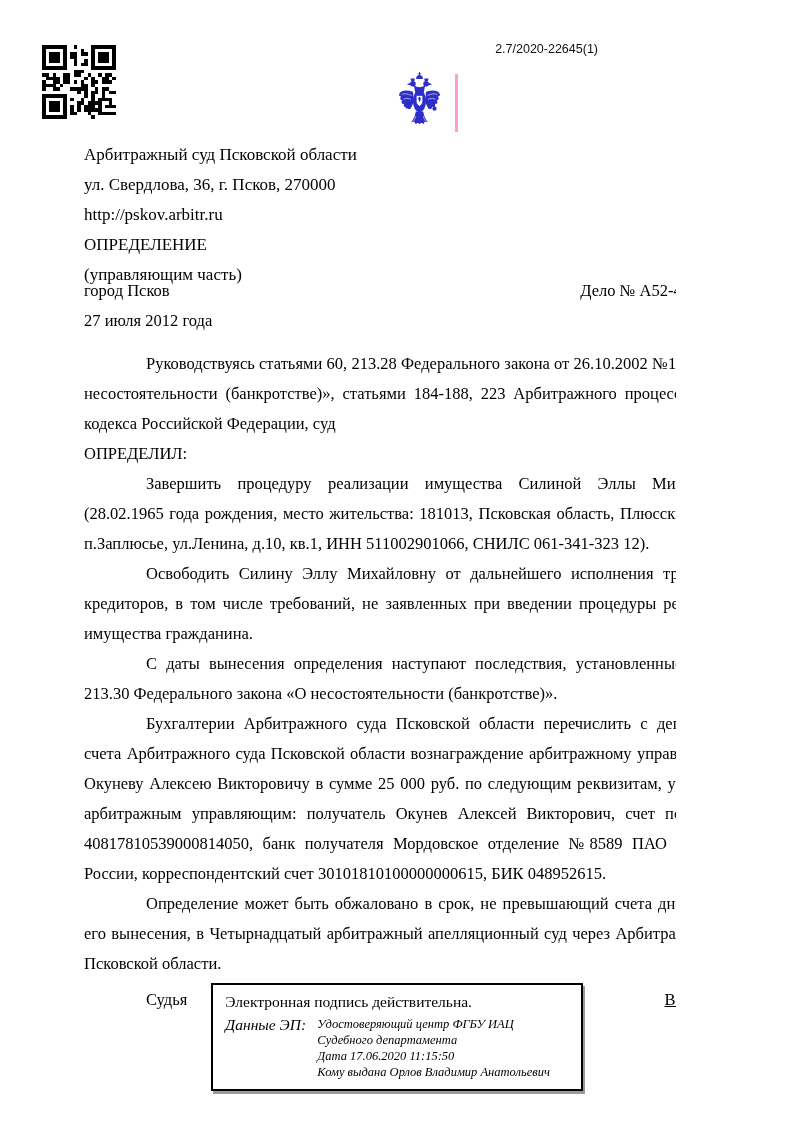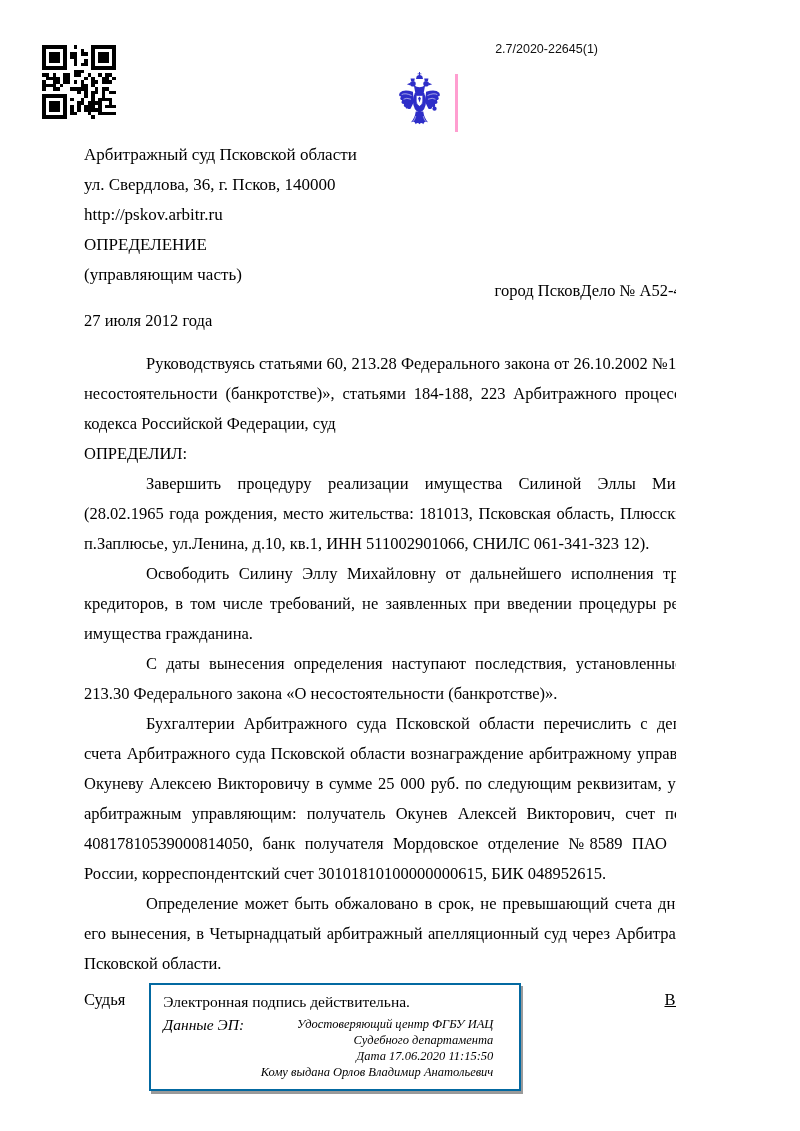--- a/index.html
+++ b/index.html
@@ -25,52 +25,52 @@
   
   .header-block{
     position:absolute;left:84px;top:140px;width:632px;
     text-align:left;font-size:17px;line-height:30px;
   }
   
   .content{
     position:absolute;left:84px;top:276px;width:660px;
     font-size:16.5px;line-height:30px;
   }
-  .case-row{display:flex;justify-content:flex-end;}
+  .case-row{display:flex;justify-content:space-between;}
   .doc-body p{
     margin:0;text-align:justify;text-indent:62px;
     hyphens:none;
   }
   .ruling-heading{text-align:center;margin:10px 0 20px 0;text-indent:0 !important;}
   .preamble{margin-top:13px !important;}
 
   
   .sig-row{
     display:flex;align-items:flex-start;
     margin-top:4px;
   }
-  .judge-label{padding-top:2px;}
+  .judge-label{margin-left:62px;padding-top:2px;}
   .judge-name{margin-left:auto;padding-top:2px;text-decoration:underline;}
   .stamp-box{
     margin-left:24px;
     width:346px;
-    border:2px solid #0369a1;
+    border:2px solid #000000;
     box-shadow:2px 3px 0 #9a9a9a;
     background:#fff;
     padding:6px 10px 8px 12px;
     font-size:15.5px;line-height:21px;
   }
   .stamp-row{display:flex;margin-top:2px;font-style:italic;}
   .stamp-data-label{flex:0 0 92px;}
   .stamp-details{
     font-size:12.5px;line-height:15.5px;
     padding-top:3px;
     max-width:238px;
   }
-  .stamp-details div{margin-bottom:0.5px;text-align:right;}
+  .stamp-details div{margin-bottom:0.5px;}
 </style>
 </head>
 <body>
 
 <div class="page">
 
   <div class="qr"><svg xmlns="http://www.w3.org/2000/svg" width="74" height="74" viewBox="0 0 21 21" shape-rendering="crispEdges" fill="#000">
         <rect x="9" y="0" width="1" height="1"></rect>
         <rect x="11" y="1" width="1" height="1"></rect>
         <rect x="8" y="2" width="1" height="1"></rect>
@@ -231,21 +231,21 @@
         <path d="M58 94 Q60 102 64 106"></path>
       </g>
       <path d="M43 50 h14 v12 q0 8 -7 11 q-7 -3 -7 -11 z" fill="#ffffff" stroke="#2d2dc8" stroke-width="1.5"></path>
       <path d="M47 56 l3 -4 3 4 -3 9 z" fill="#2d2dc8"></path>
     </svg>
     <div class="pink-line"></div>
   </div>
 
   <div class="header-block">
     <div>Арбитражный суд Псковской области</div>
-    <div>ул. Свердлова, 36, г. Псков, 140000</div>
+    <div>ул. Свердлова, 36, г. Псков, 270000</div>
     <div>http://pskov.arbitr.ru</div>
     <div>ОПРЕДЕЛЕНИЕ</div>
     <div>(управляющим часть)</div>
   </div>
 
   <div class="content doc-body">
     <div class="case-row">
       <span>город  Псков</span>
       <span>Дело № А52-4106/2019</span>
     </div>

